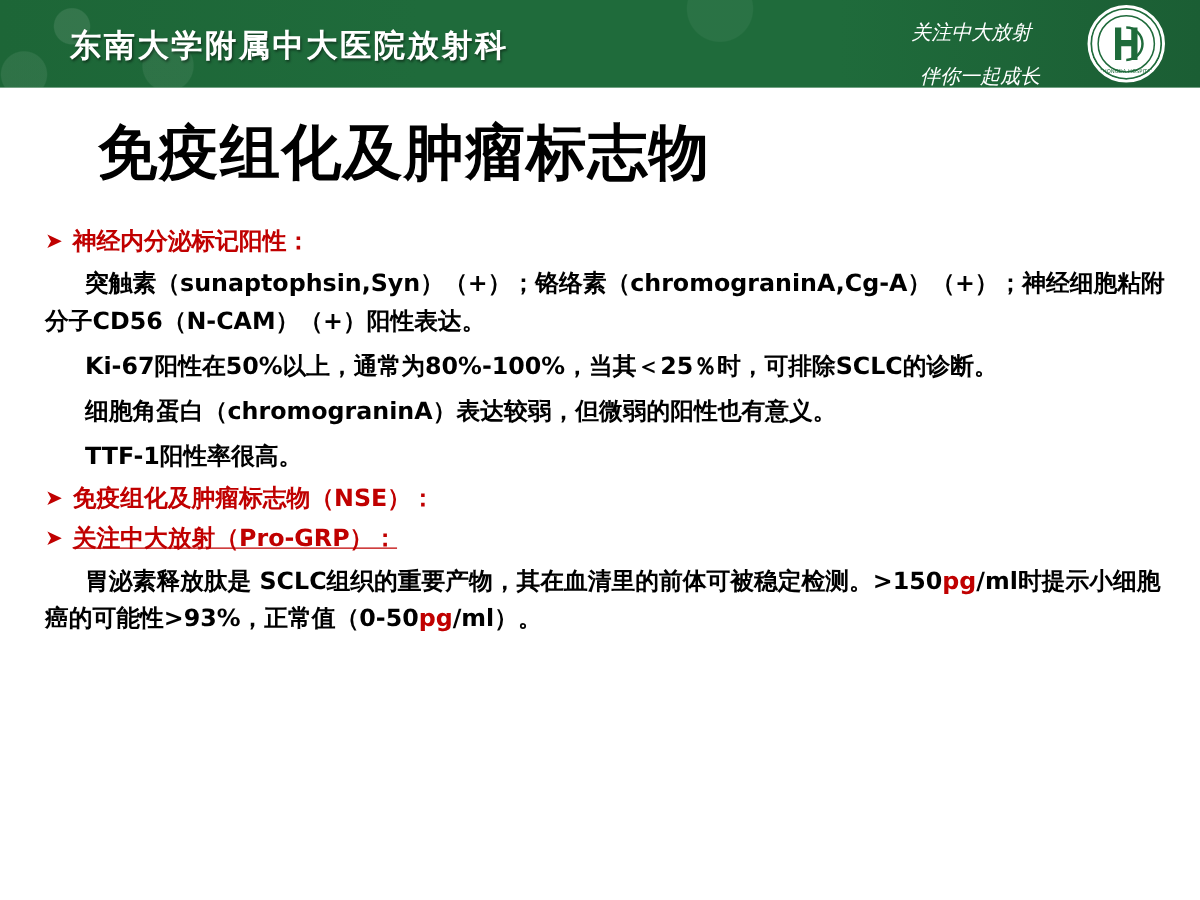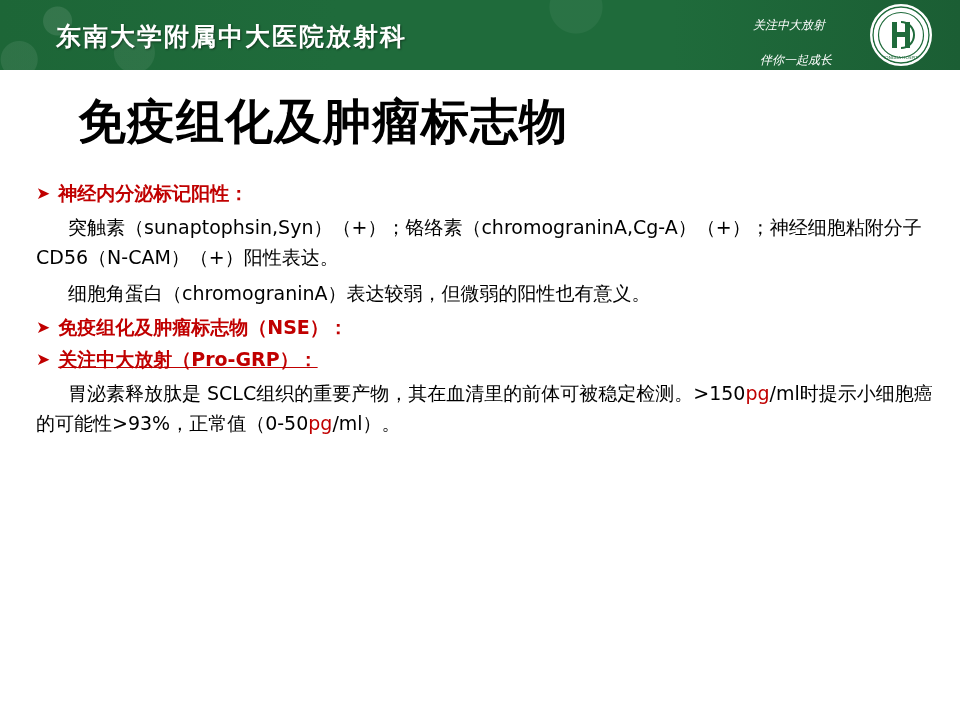--- a/index.html
+++ b/index.html
@@ -49,21 +49,21 @@
     letter-spacing: 2px;
     font-family: "DejaVu Sans", sans-serif;
     text-shadow: 1px 1px 2px rgba(0,0,0,0.45);
     white-space: nowrap;
   }
   .header-slogan {
     position: absolute;
     right: 128px;
     top: 16px;
     color: #ffffff;
-    font-size: 12px;
+    font-size: 16px;
     line-height: 19px;
     font-style: italic;
     font-family: "DejaVu Serif", serif;
     text-align: center;
     white-space: nowrap;
   }
   .header-slogan .line2 {
     display: block;
     margin-left: 14px;
     margin-top: 16px;
@@ -125,20 +125,21 @@
   .bullet.underlined .btext {
     text-decoration: underline;
   }
   .para {
     font-size: 19px;
     color: #000000;
     line-height: 30px;
     font-family: "DejaVu Sans", sans-serif;
     text-indent: 32px;
     margin: 6px 0 6px 0;
+    font-weight: bold;
   }
   .para .red {
     color: #c00000;
     text-align: center;
   }
 </style>
 </head>
 <body>
 
 <div class="slide">
@@ -163,21 +164,23 @@
 
   <div class="slide-title">免疫组化及肿瘤标志物</div>
 
   <div class="body">
 
     <div class="bullet">
       <span class="arrow">➤</span>
       <span class="btext">神经内分泌标记阳性：</span>
     </div>
     <p class="para">突触素（sunaptophsin,Syn）（+）；铬络素（chromograninA,Cg-A）（+）；神经细胞粘附分子CD56（N-CAM）（+）阳性表达。</p>
+    <p class="para">Ki-67阳性在50%以上，通常为80%-100%，当其＜25％时，可排除SCLC的诊断。</p>
     <p class="para">细胞角蛋白（chromograninA）表达较弱，但微弱的阳性也有意义。</p>
+    <p class="para">TTF-1阳性率很高。</p>
 
     <div class="bullet">
       <span class="arrow">➤</span>
       <span class="btext">免疫组化及肿瘤标志物（NSE）：</span>
     </div>
 
     <div class="bullet underlined">
       <span class="arrow">➤</span>
       <span class="btext">关注中大放射（Pro-GRP）：</span>
     </div>

